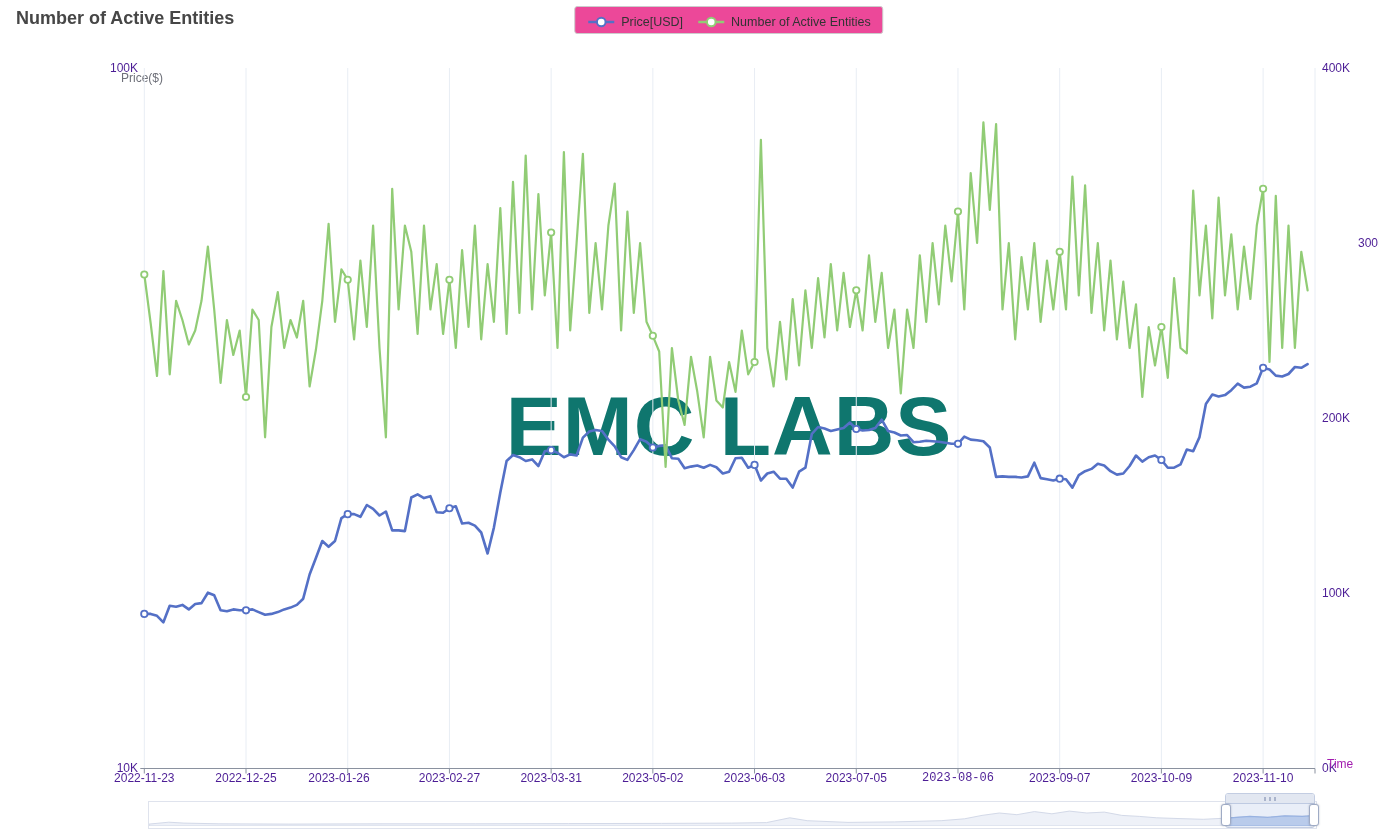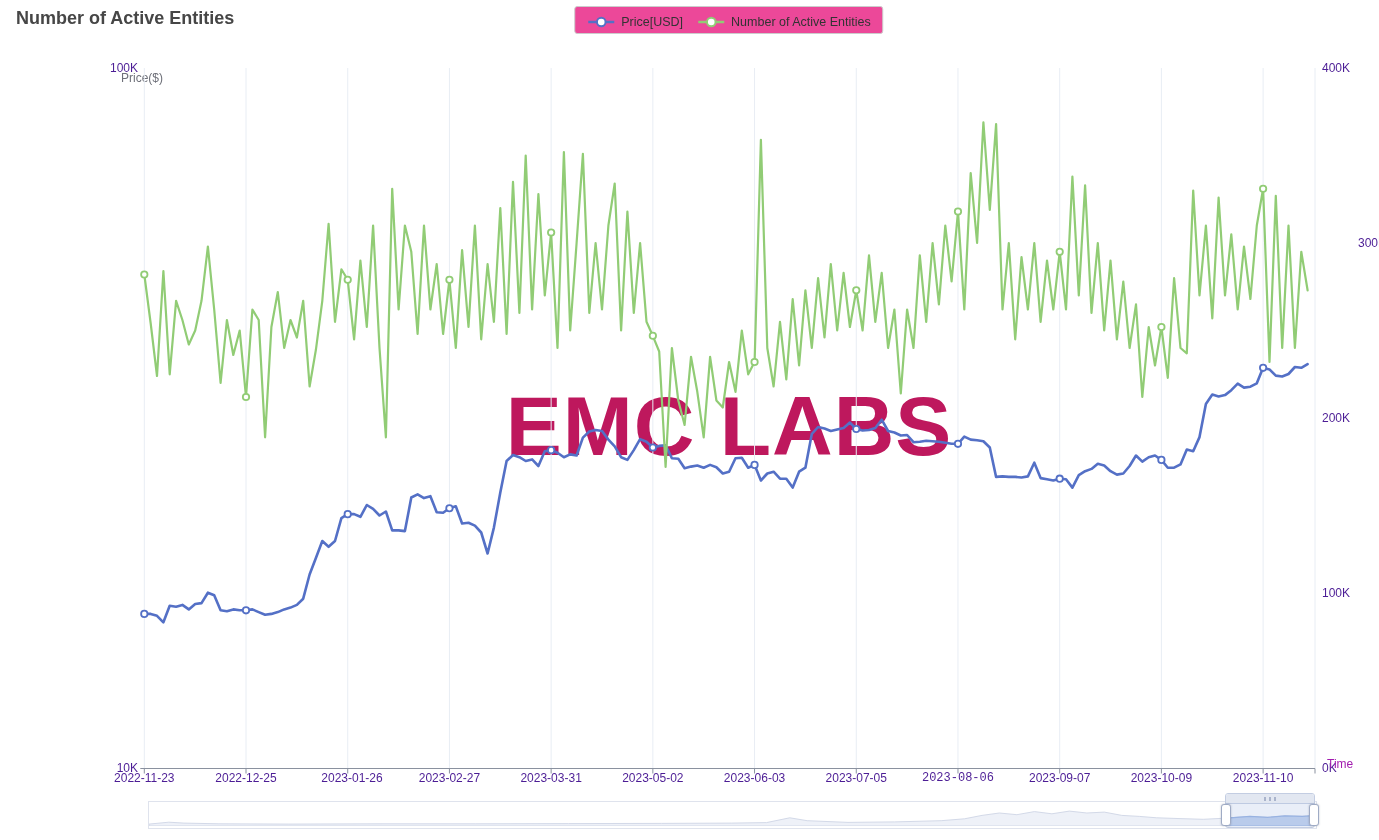--- a/index.html
+++ b/index.html
@@ -6,21 +6,21 @@
   .root{position:relative;width:1379px;height:840px;background:#fff;overflow:hidden;
         font-family:"Liberation Sans","DejaVu Sans",sans-serif;}
   .title{position:absolute;left:16px;top:8px;font-size:18px;font-weight:bold;color:#464646;}
   .legend{position:absolute;top:6px;left:729px;transform:translateX(-50%);display:flex;align-items:flex-end;
           gap:14px;border:1px solid #ccc;border-radius:3px;background:#ec4899;padding:4px 12px;height:18px;}
   .legend-item{display:flex;align-items:center;gap:6px;cursor:pointer;}
   .legend-item span{font-size:12.5px;color:#333;}
   .axis-name-price{position:absolute;left:112px;top:35px;width:60px;text-align:center;font-size:12px;color:#6E7079;margin-top:36px;}
   .axis-name-time{position:absolute;left:1327px;top:757px;font-size:12px;color:#a21caf;text-align:right;}
   .watermark{position:absolute;left:729px;top:378px;transform:translateX(-50%);font-size:84px;font-weight:bold;
-             color:#be185d;letter-spacing:1px;white-space:nowrap;}
+             color:#0f766e;letter-spacing:1px;white-space:nowrap;}
   #main-svg{position:absolute;left:0;top:0;}
   .ylab,.xlab{position:absolute;font-size:12px;color:#4c1d95;}
   .ylab-left{width:34px;text-align:right;}
   .xlab{width:84px;text-align:center;}
   .slider{position:absolute;left:148px;top:801px;width:1167px;height:26px;border:1px solid #dfe3ed;background:#fff;}
   #slider-svg{position:absolute;left:0;top:0;}
   .dz-window{position:absolute;top:-9px;height:35px;border:1px solid #c3cde2;border-radius:3px;overflow:hidden;
              background:transparent;box-sizing:border-box;cursor:move;}
   .dz-bar{height:9px;background:#e2e7f1;border-bottom:1px solid #ccd4e5;display:flex;align-items:center;justify-content:center;}
   .dz-grip{width:12px;height:4px;background:repeating-linear-gradient(90deg,#aab4cc 0 2px,transparent 2px 5px);}
@@ -119,21 +119,21 @@
   <div id="y-right">
       <span class="ylab" style="position: absolute; left: 1322px; top: 61px;">400K</span>
       <span class="ylab" style="position: absolute; left: 1322px; top: 236px; margin-left: 36px;">300K</span>
       <span class="ylab" style="position: absolute; left: 1322px; top: 411px;">200K</span>
       <span class="ylab" style="position: absolute; left: 1322px; top: 586px;">100K</span>
       <span class="ylab" style="position: absolute; left: 1322px; top: 761px;">0K</span>
     </div>
   <div id="x-labels">
       <span class="xlab" style="position: absolute; left: 102.3px; top: 771px; width: 84px;">2022-11-23</span>
       <span class="xlab" style="position: absolute; left: 204.01px; top: 771px; width: 84px;">2022-12-25</span>
-      <span class="xlab" style="position: absolute; left: 310px; top: 771px; width: 84px;">2023-01-26</span>
+      <span class="xlab" style="position: absolute; left: 297px; top: 771px; width: 84px;">2023-01-26</span>
       <span class="xlab" style="position: absolute; left: 407.43px; top: 771px; width: 84px;">2023-02-27</span>
       <span class="xlab" style="position: absolute; left: 509.14px; top: 771px; width: 84px;">2023-03-31</span>
       <span class="xlab" style="position: absolute; left: 610.85px; top: 771px; width: 84px;">2023-05-02</span>
       <span class="xlab" style="position: absolute; left: 712.56px; top: 771px; width: 84px;">2023-06-03</span>
       <span class="xlab" style="position: absolute; left: 814.27px; top: 771px; width: 84px;">2023-07-05</span>
       <span class="xlab" style="position: absolute; left: 915.98px; top: 771px; width: 84px; font-family: Liberation Mono, monospace;">2023-08-06</span>
       <span class="xlab" style="position: absolute; left: 1017.69px; top: 771px; width: 84px;">2023-09-07</span>
       <span class="xlab" style="position: absolute; left: 1119.4px; top: 771px; width: 84px;">2023-10-09</span>
       <span class="xlab" style="position: absolute; left: 1221.11px; top: 771px; width: 84px;">2023-11-10</span>
     </div>

